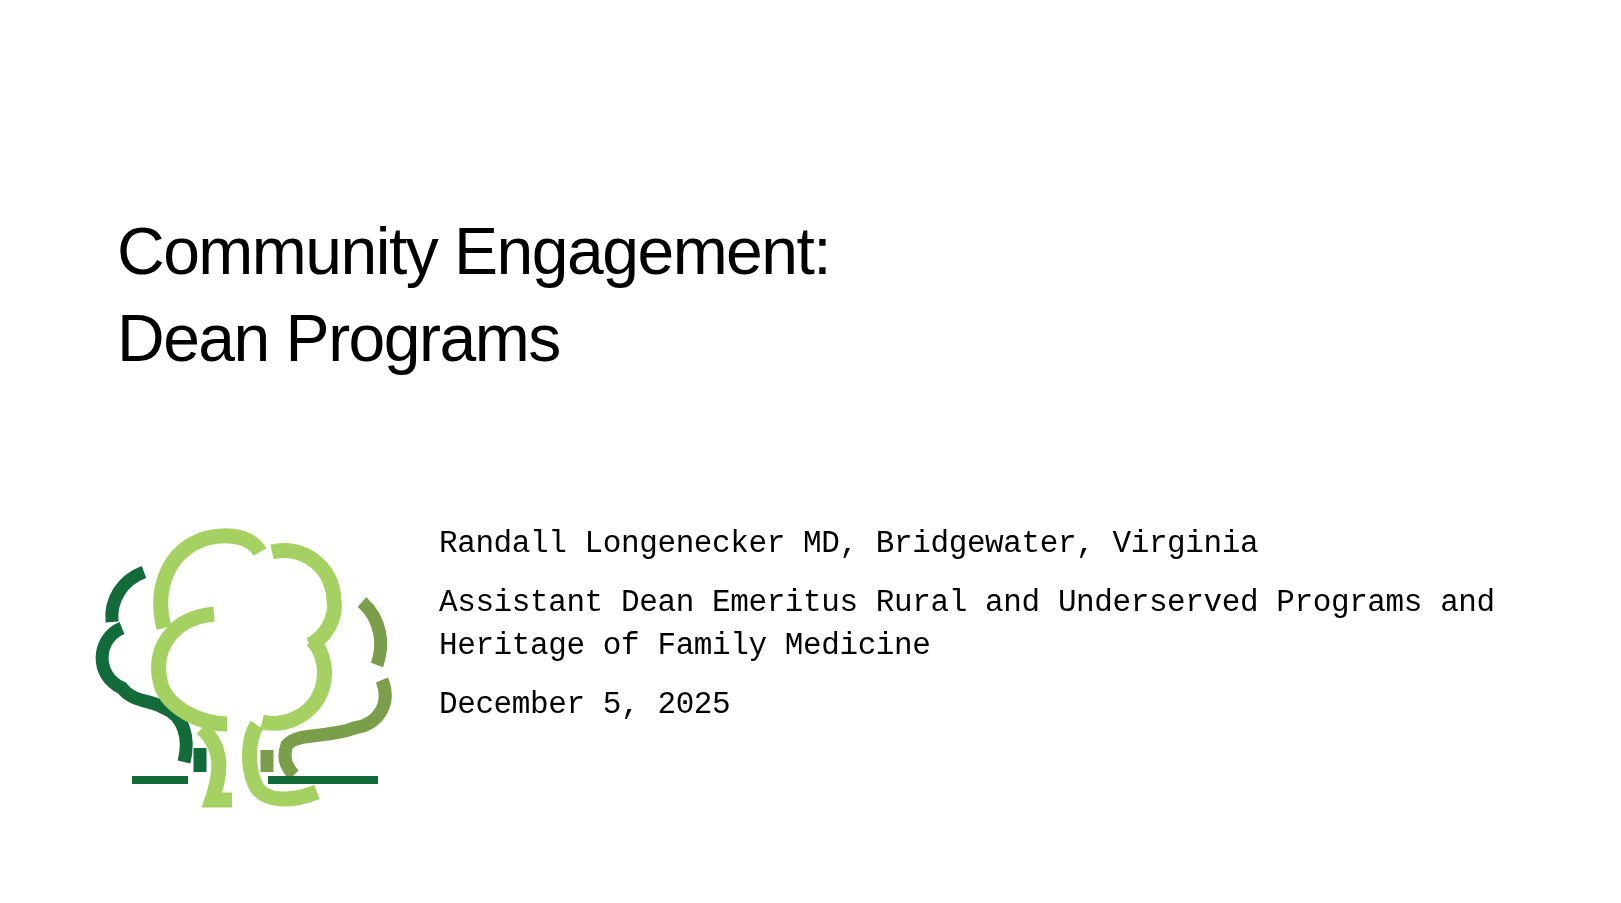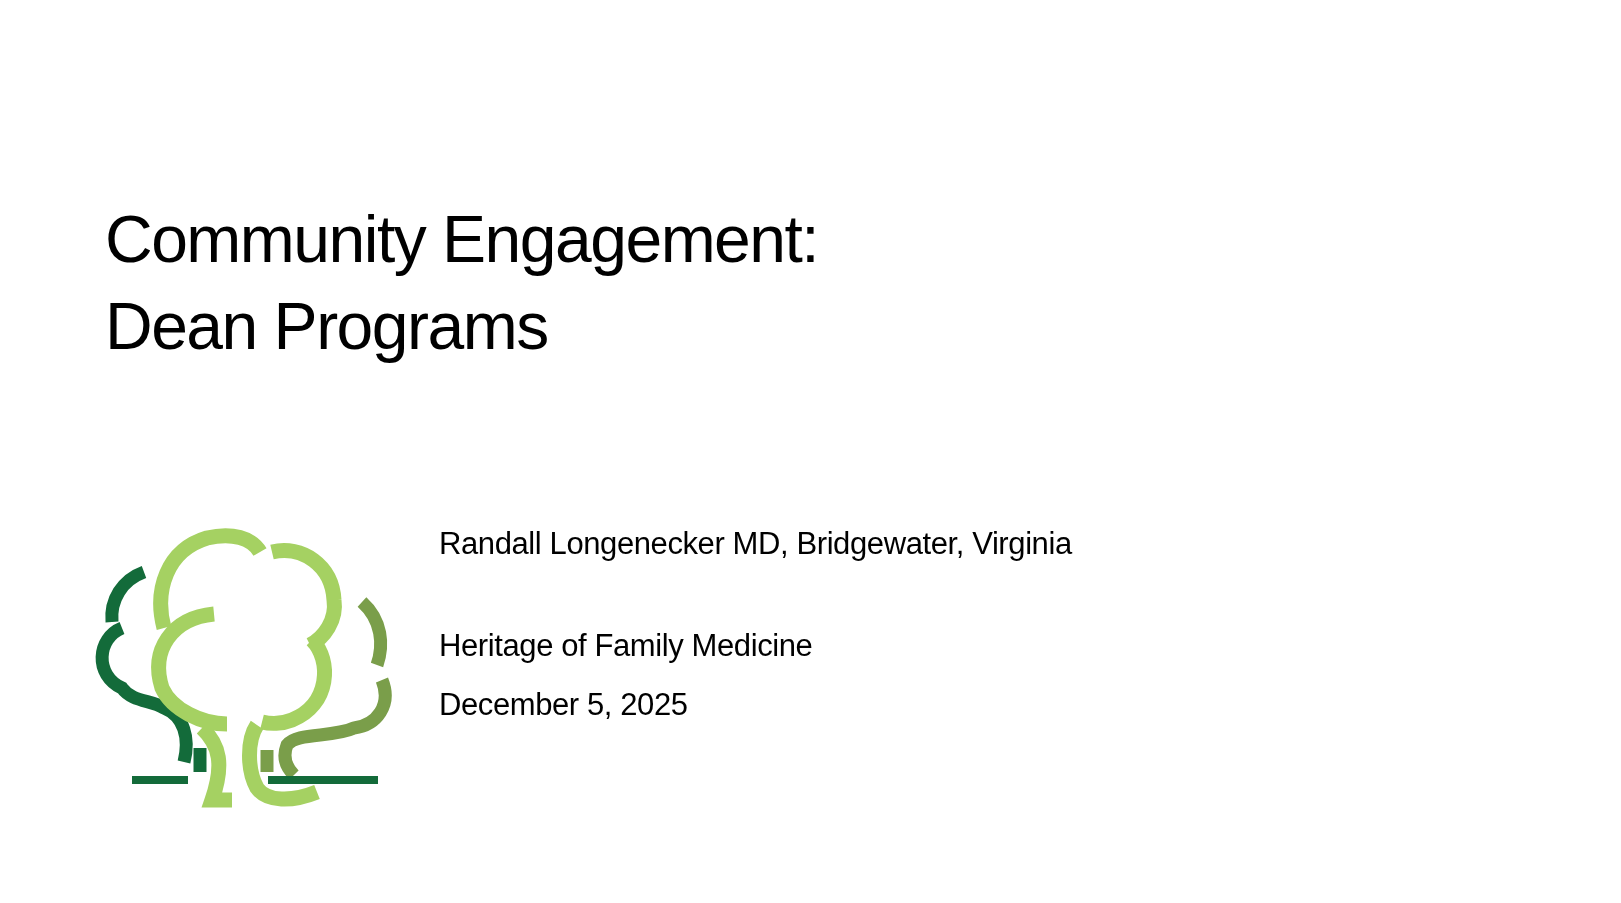--- a/index.html
+++ b/index.html
@@ -1,24 +1,24 @@
 <!DOCTYPE html>
 <html><head>
 <meta charset="utf-8">
 <style>
   html, body { margin: 0; padding: 0; background: #ffffff; }
   body { width: 1621px; height: 903px; position: relative; overflow: hidden;
          font-family: "Liberation Sans", "DejaVu Sans", sans-serif; color: #000; }
   .slide { position: absolute; left: 0; top: 0; width: 1621px; height: 903px; background: #fff; }
   .title { position: absolute; left: 105px; top: 196px; width: 1480px;
            font-family: "Liberation Sans", sans-serif; font-size: 66px; line-height: 87px;
-           letter-spacing: -1.5px; font-weight: normal; margin: 0; }
+           letter-spacing: -1.5px; font-weight: normal; margin: 12px; }
   .title span { display: block; white-space: nowrap; }
   .subtitle { position: absolute; left: 439px; top: 522px; width: 1060px;
-              font-family: Liberation Sans, sans-serif; font-size: 31px; line-height: 43px;
+              font-family: Liberation Mono, monospace; font-size: 31px; line-height: 43px;
               letter-spacing: -0.4px; }
   .subtitle p { margin: 0 0 16px 0; }
   .logo { position: absolute; left: 92px; top: 510px; width: 300px; height: 300px; }
 </style>
 </head>
 <body>
 
 <div class="slide">
 
   <h1 class="title">
@@ -51,19 +51,19 @@
         <path d="M220 130 C240 150 238 195 200 210 C190 214 178 214 170 212"></path>
         <path d="M110 218 C128 235 132 255 120 290 L140 290"></path>
         <path d="M165 215 C155 230 155 260 165 278 C175 292 200 292 225 282"></path>
       </g>
     </svg>
   </div>
 
   <div class="subtitle">
     <p>Randall Longenecker MD, Bridgewater, Virginia</p>
     <p>
-      <br>
+      <span>Assistant Dean Emeritus Rural and Underserved Programs and</span><br>
       <span>Heritage of Family Medicine</span>
     </p>
     <p>December 5, 2025</p>
   </div>
 
 </div>
 
 </body></html>

